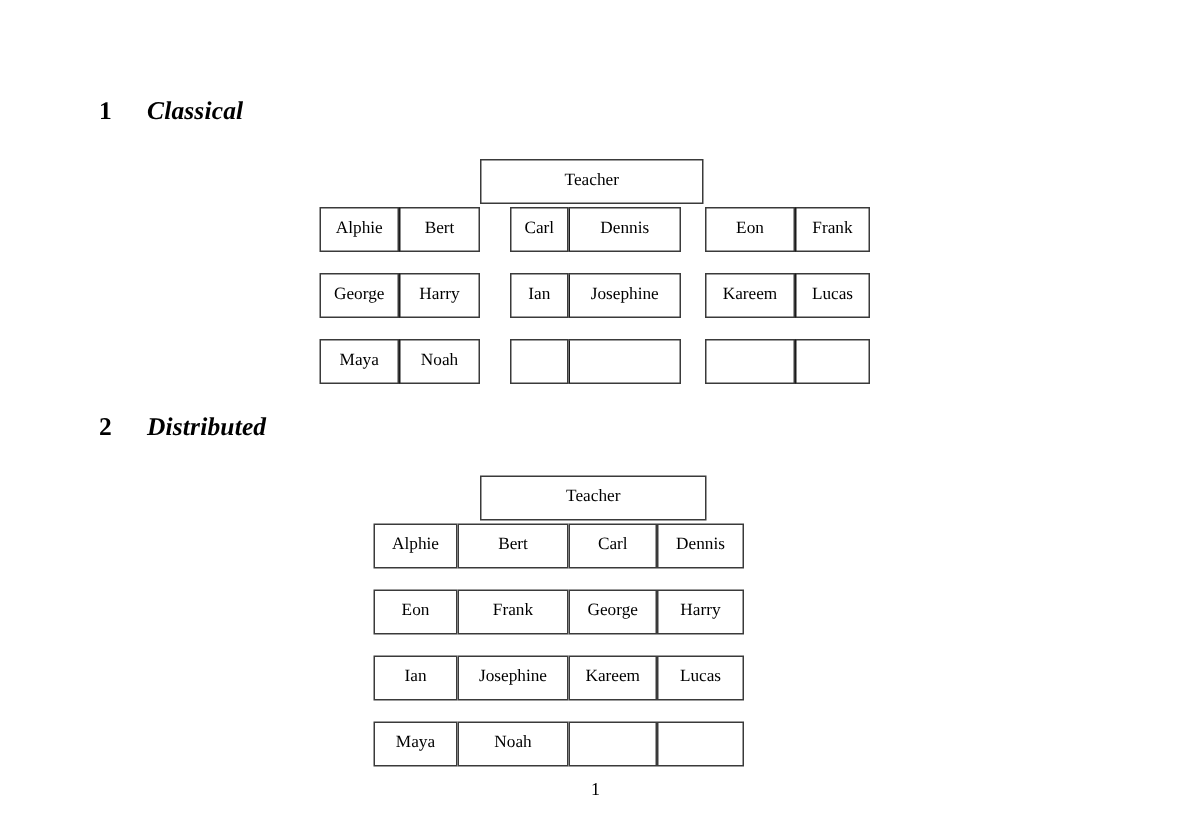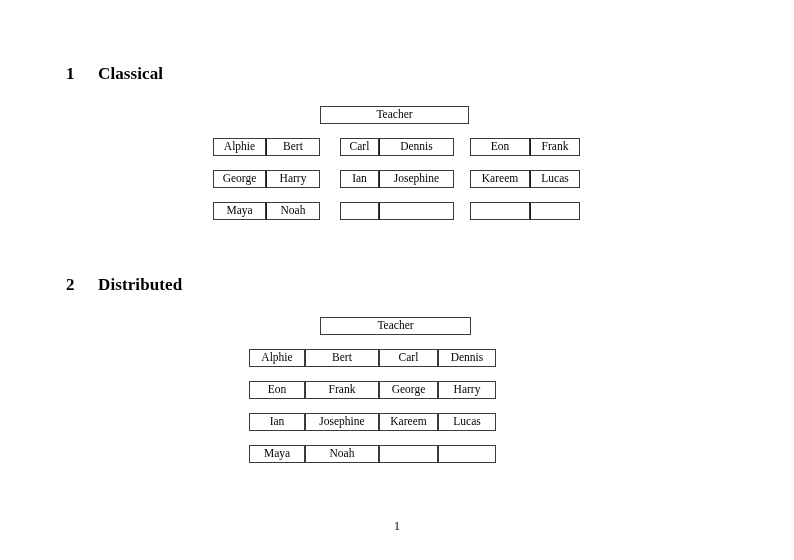--- a/index.html
+++ b/index.html
@@ -33,39 +33,40 @@
     display: flex;
     align-items: baseline;
   }
   .section-number {
     display: inline-block;
     width: 32px;
     font-weight: bold;
   }
   .section-title {
     font-weight: bold;
+    font-style: italic;
   }
 
   #heading-classical   { left: 66px;  top: 64px; }
   #heading-distributed { left: 66px;  top: 275px; }
 
   
   .figure {
     position: absolute;
   }
 
   
   .cell {
     border: 1px solid #3a3a3a;
     background: #ffffff;
     font-size: 11.5px;
     line-height: 1;
     text-align: center;
     box-sizing: border-box;
-    height: 18px;
+    height: 30px;
     display: flex;
     align-items: center;
     justify-content: center;
     white-space: nowrap;
     overflow: hidden;
   }
   .cell.empty {
     color: transparent;
   }
 

